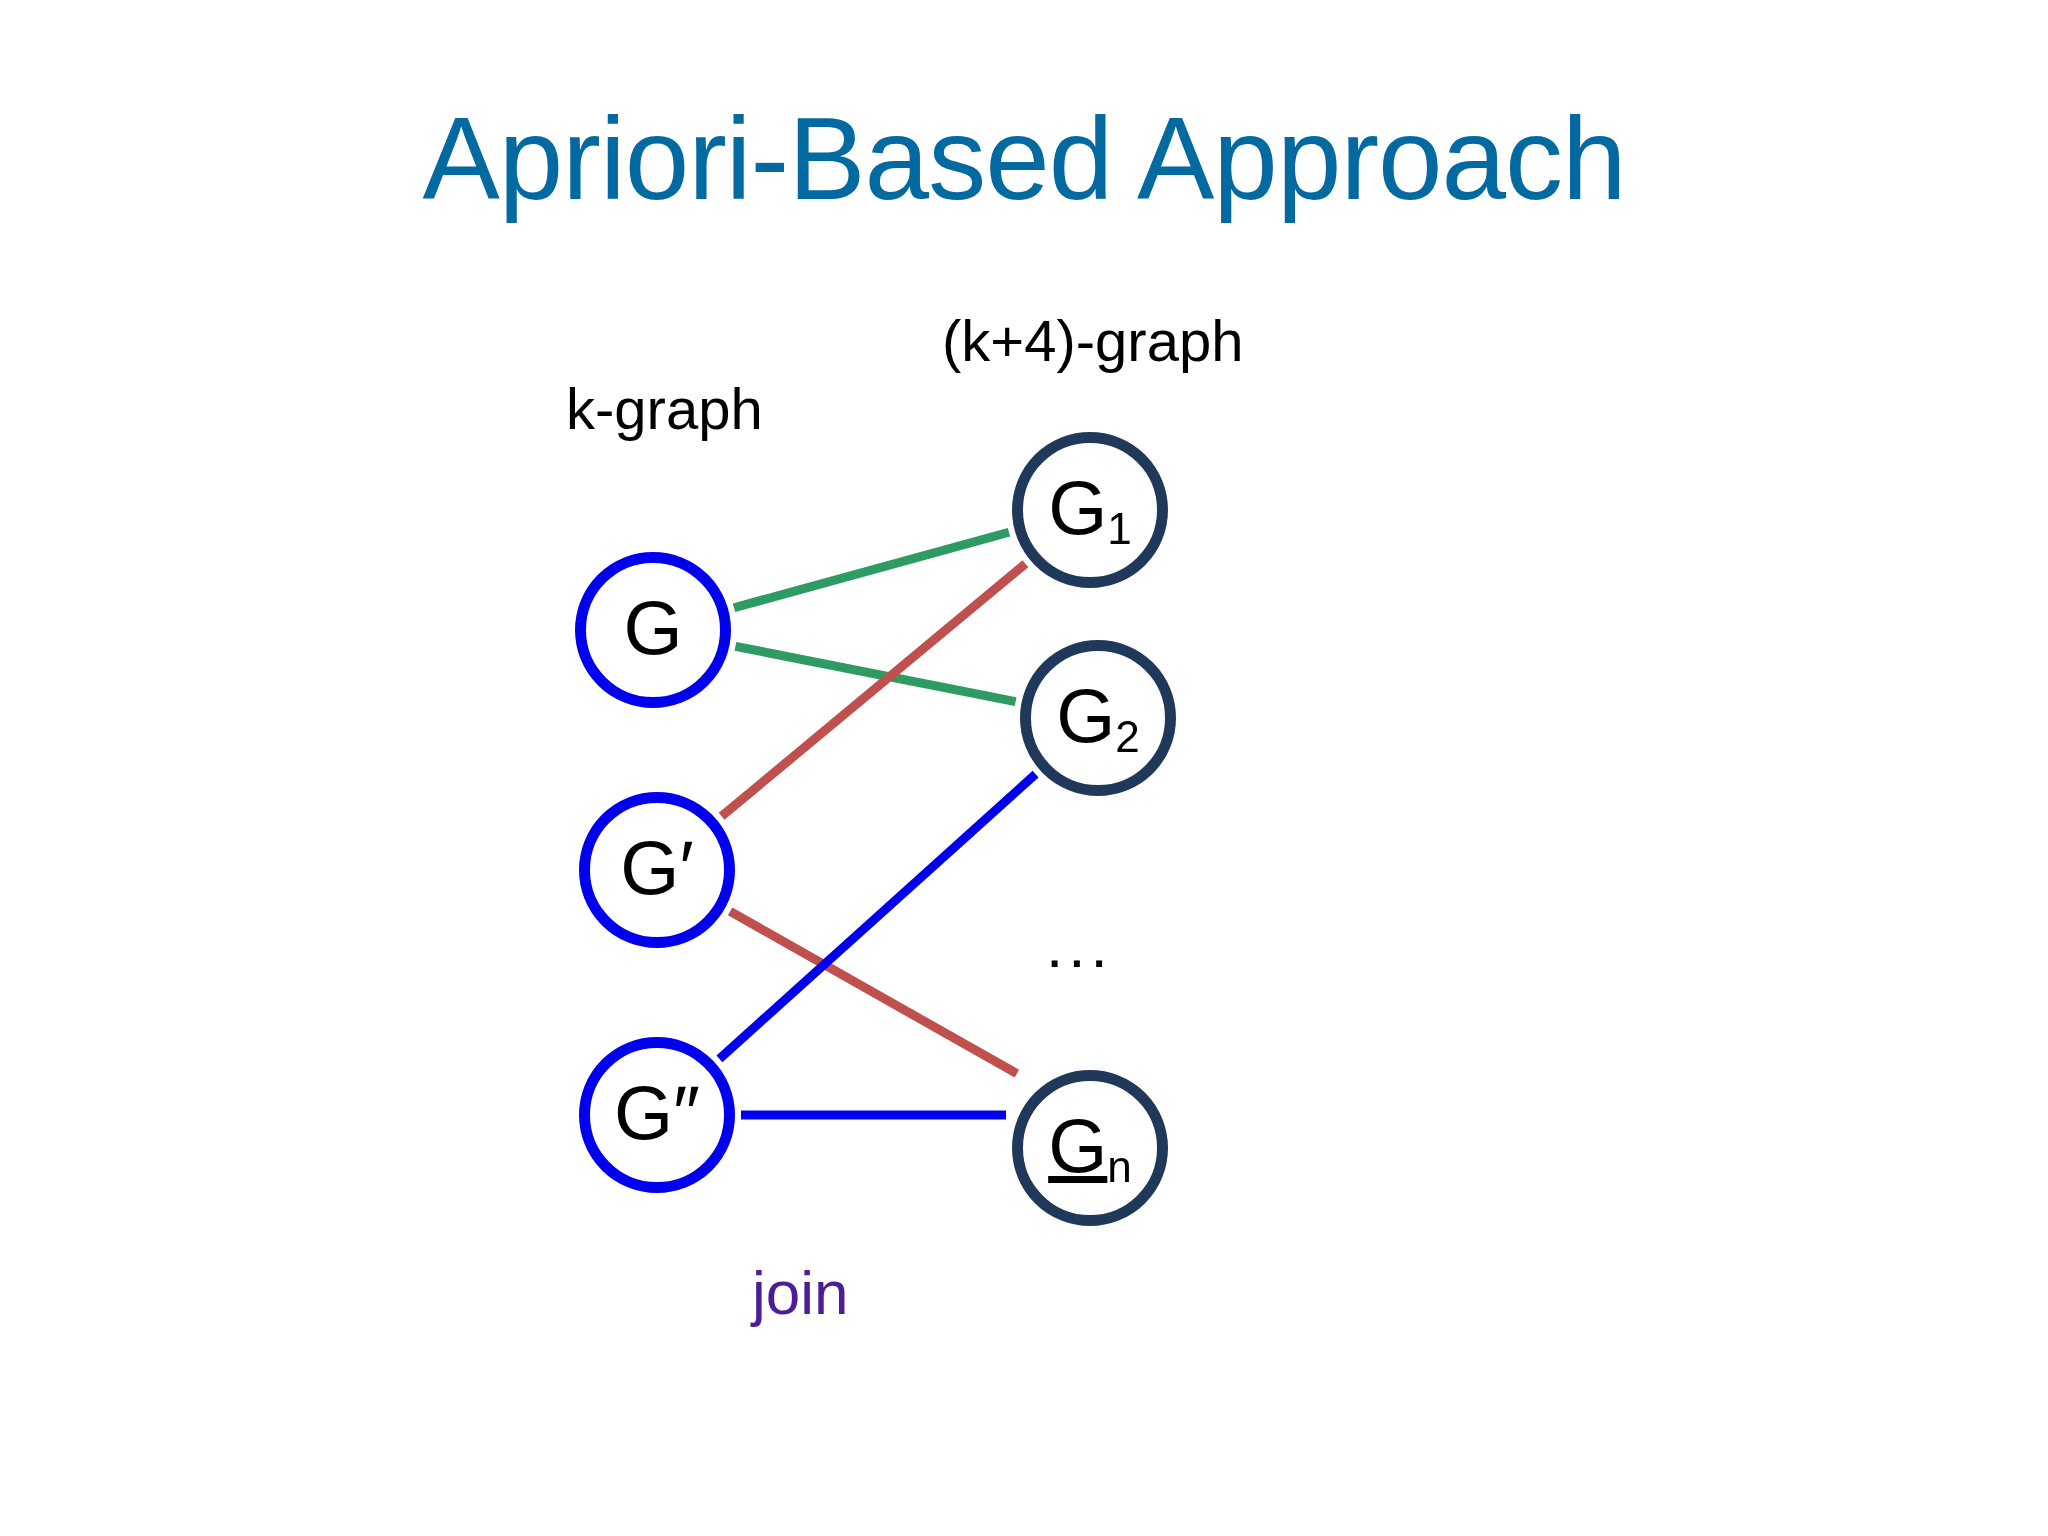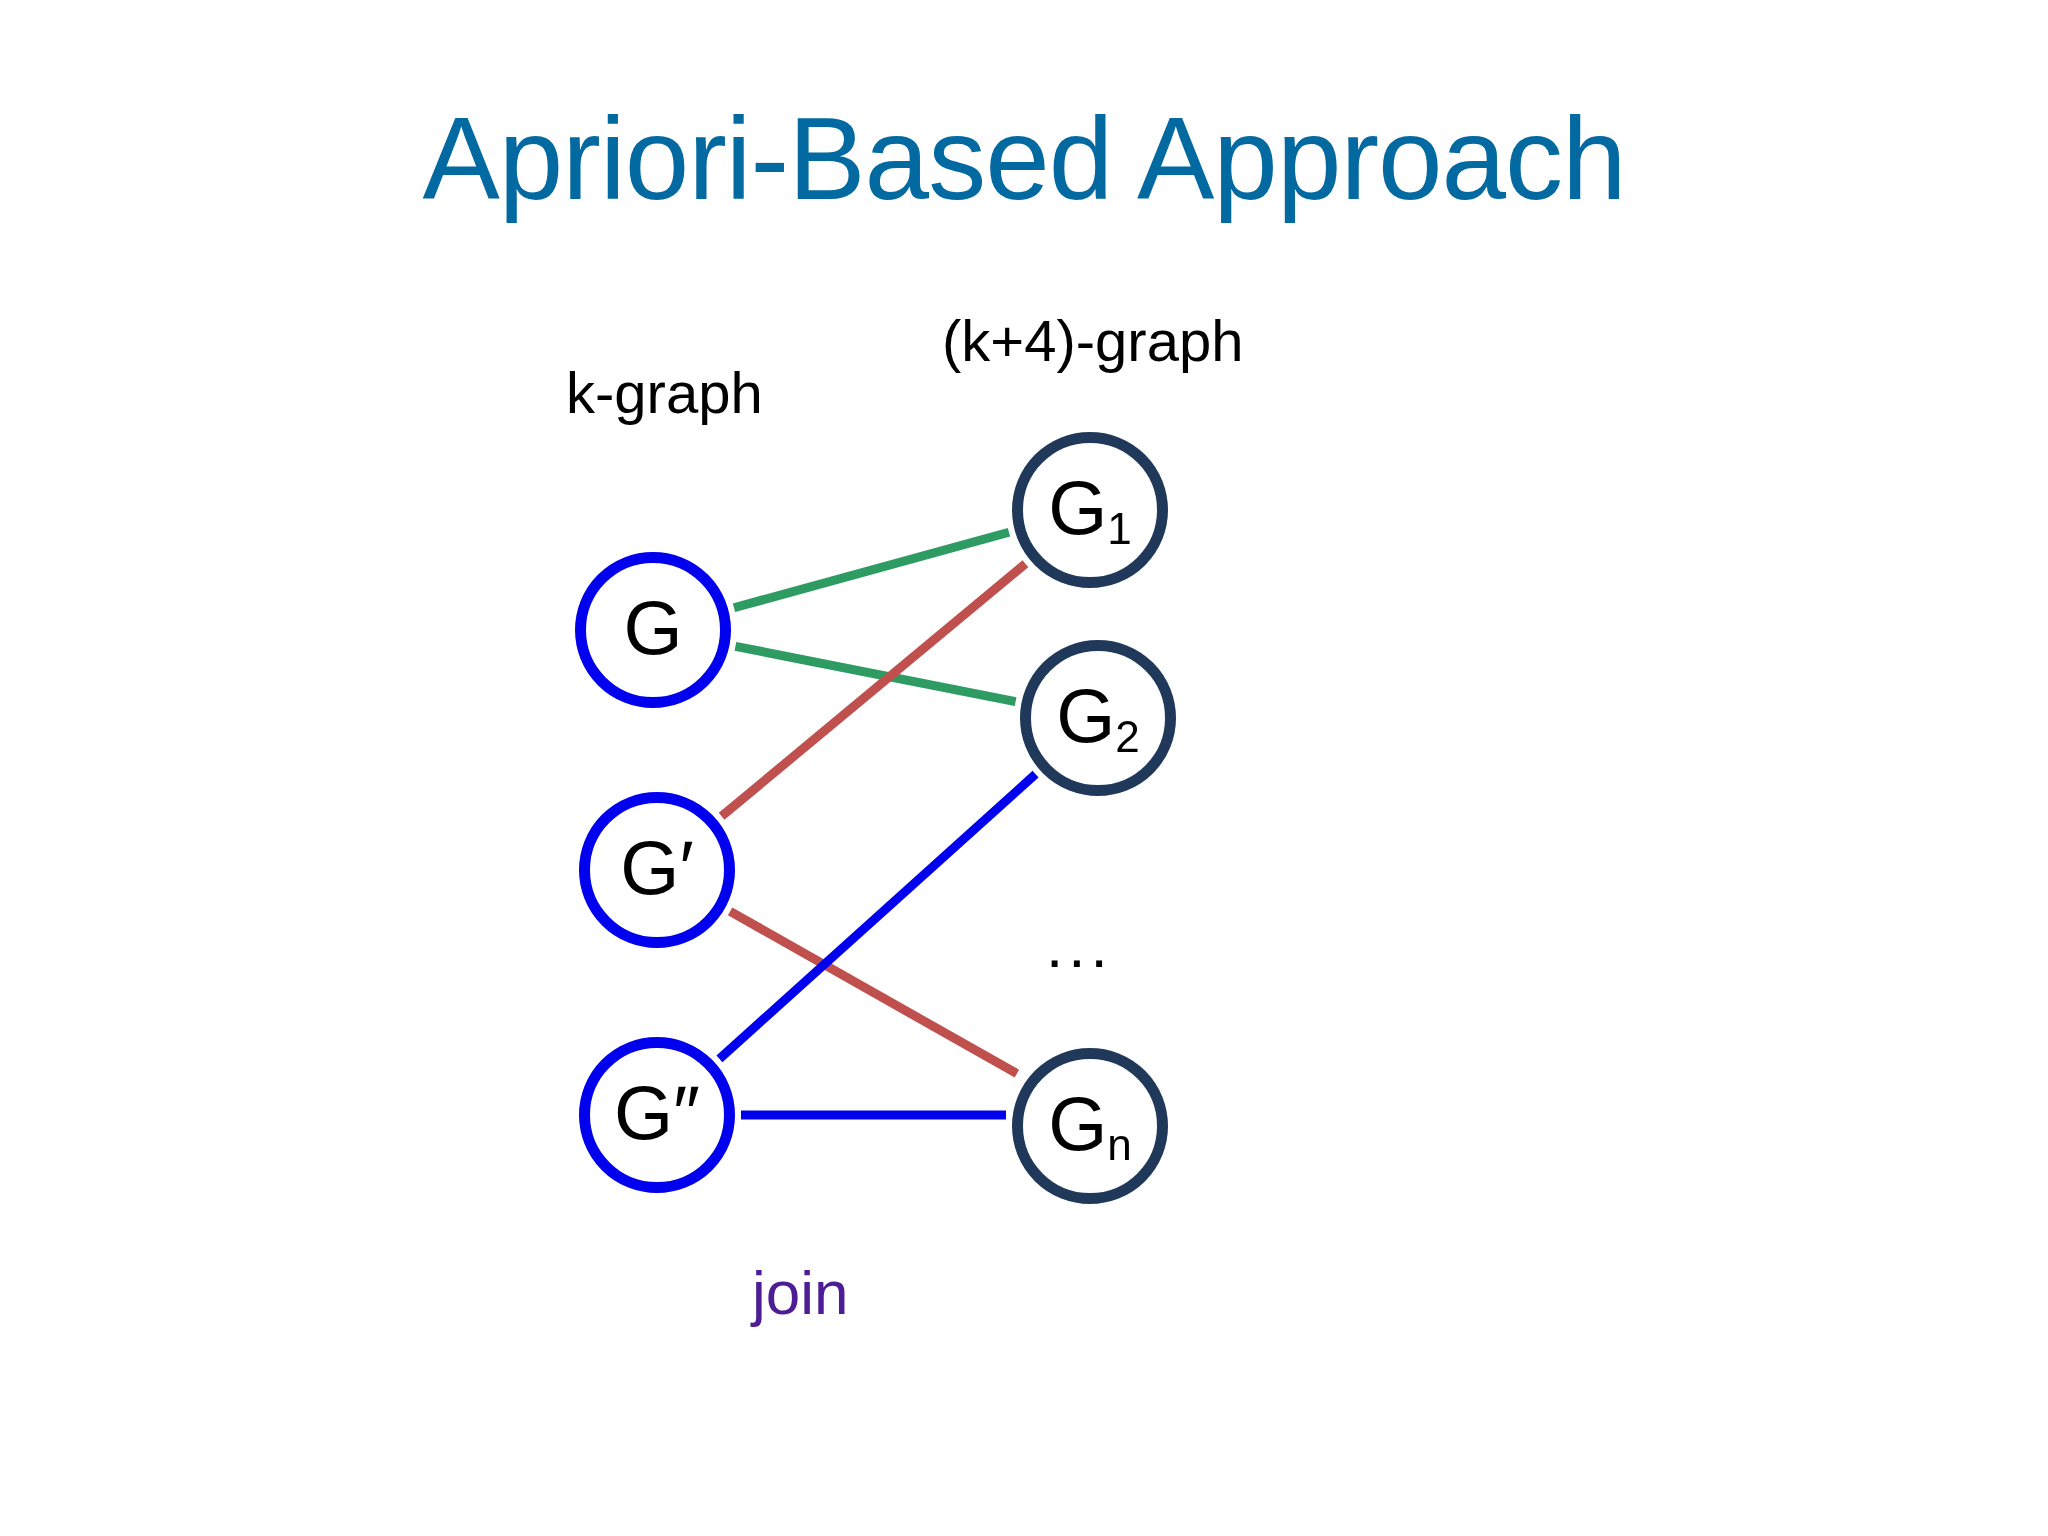--- a/index.html
+++ b/index.html
@@ -37,21 +37,21 @@
 
   
   .caption {
     position: absolute;
     font-size: 58px;
     font-weight: 400;
     line-height: 1;
     color: #000000;
     white-space: nowrap;
   }
-  #caption-k-graph     { left: 566px; top: 364px; }
+  #caption-k-graph     { left: 566px; top: 380px; }
   #caption-k1-graph    { left: 942px; top: 312px; }
 
   
   #ellipsis {
     position: absolute;
     left: 1046px;
     top: 915px;
     font-size: 62px;
     line-height: 1;
     letter-spacing: 5px;
@@ -155,21 +155,21 @@
       <span class="base">G</span><sub class="sub">1</sub>
     </span>
   </div>
 
   <div class="node node-k1" id="node-G2" style="left: 1020px; top: 640px; width: 156px; height: 156px; border-color: rgb(32, 57, 91);">
     <span class="node-label">
       <span class="base">G</span><sub class="sub">2</sub>
     </span>
   </div>
 
-  <div class="node node-k1" id="node-Gn" style="left: 1012px; top: 1048px; width: 156px; height: 156px; border-color: rgb(32, 57, 91);">
+  <div class="node node-k1" id="node-Gn" style="left: 1012px; top: 1070px; width: 156px; height: 156px; border-color: rgb(32, 57, 91); text-decoration: underline;">
     <span class="node-label">
       <span class="base">G</span><sub class="sub">n</sub>
     </span>
   </div>
 
   <div id="join-label">join</div>
 
 </div>
 
 </body></html>

